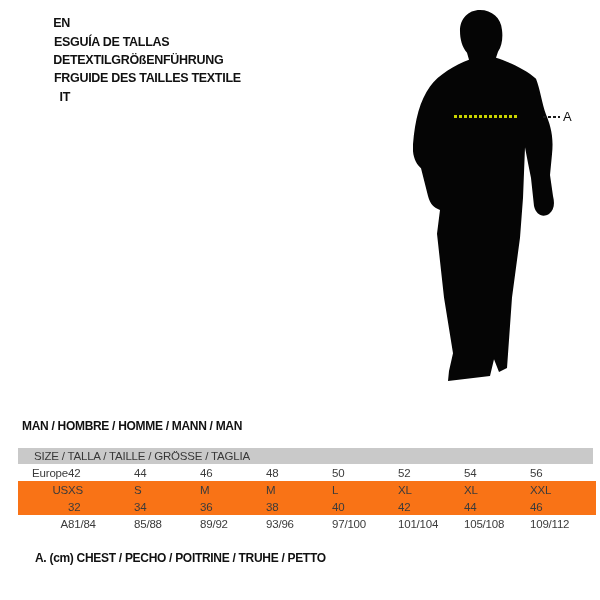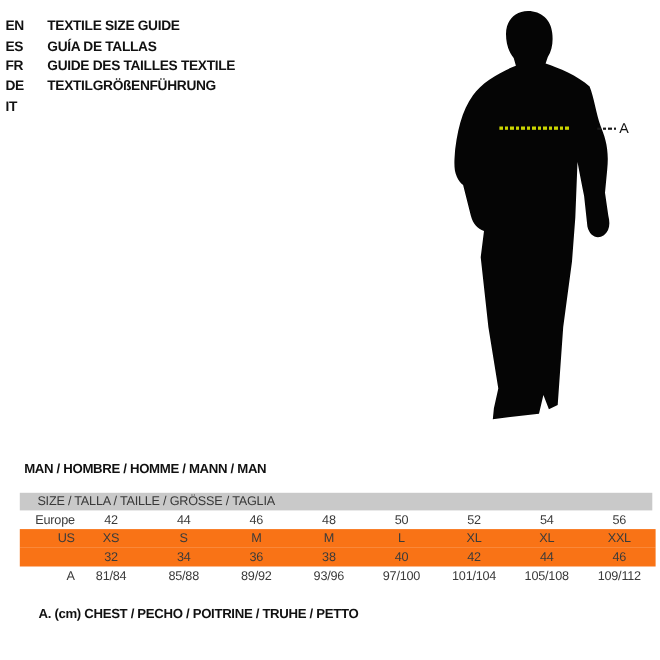--- a/index.html
+++ b/index.html
@@ -10,23 +10,24 @@
     height: 600px;
     background: #ffffff;
     overflow: hidden;
     font-family: "Liberation Sans", sans-serif;
     color: #1a1a1a;
   }
 
   
   .lang-list {
     position: absolute;
-    left: 5px;
+    left: 32px;
     top: 14px;
     list-style: none;
+    text-align: right;
   }
   .lang-row {
     display: flex;
     height: 18.4px;
     align-items: center;
     font-weight: bold;
     font-size: 12.5px;
     letter-spacing: -0.3px;
     color: #111;
   }
@@ -96,21 +97,21 @@
   }
   .table-row {
     display: grid;
     grid-template-columns: 50px repeat(8, 1fr);
     width: 578px;
     height: 17px;
     align-items: center;
   }
   .table-row.shaded { background: #f97316; }
   .row-label { padding-left: 4px; text-align: right; }
-  .cell { text-align: center; }
+  .cell { }
 
   
   .footnote {
     position: absolute;
     left: 22px;
     top: 551px;
     font-weight: bold;
     font-size: 12px;
     letter-spacing: -0.3px;
     color: #111;
@@ -118,33 +119,32 @@
   }
 </style>
 </head>
 <body>
 
 <div class="canvas">
 
   <ul class="lang-list">
     <li class="lang-row">
       <span class="lang-code">EN</span>
-      <span class="lang-title">TEXTILE SIZE GUIDE</span>
     </li>
     <li class="lang-row">
       <span class="lang-code">ES</span>
       <span class="lang-title">GUÍA DE TALLAS</span>
     </li>
     <li class="lang-row">
+      <span class="lang-code">DE</span>
+      <span class="lang-title">TEXTILGRÖßENFÜHRUNG</span>
+    </li>
+    <li class="lang-row">
       <span class="lang-code">FR</span>
       <span class="lang-title">GUIDE DES TAILLES TEXTILE</span>
-    </li>
-    <li class="lang-row">
-      <span class="lang-code">DE</span>
-      <span class="lang-title">TEXTILGRÖßENFÜHRUNG</span>
     </li>
     <li class="lang-row">
       <span class="lang-code">IT</span>
     </li>
   </ul>
 
 
   <div class="figure-wrap">
     <svg class="silhouette" viewBox="0 0 150 380" preserveAspectRatio="none" aria-hidden="true">
       <path fill="#050505" d="

